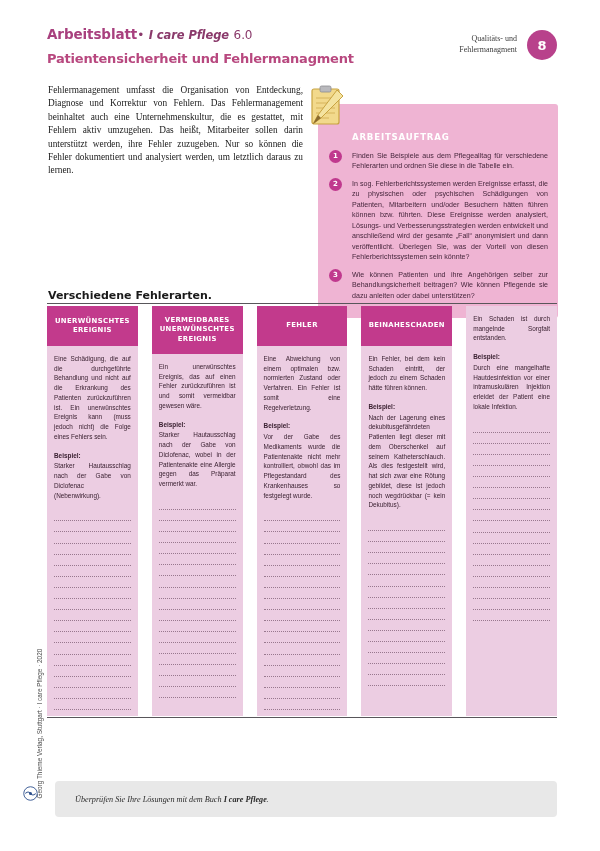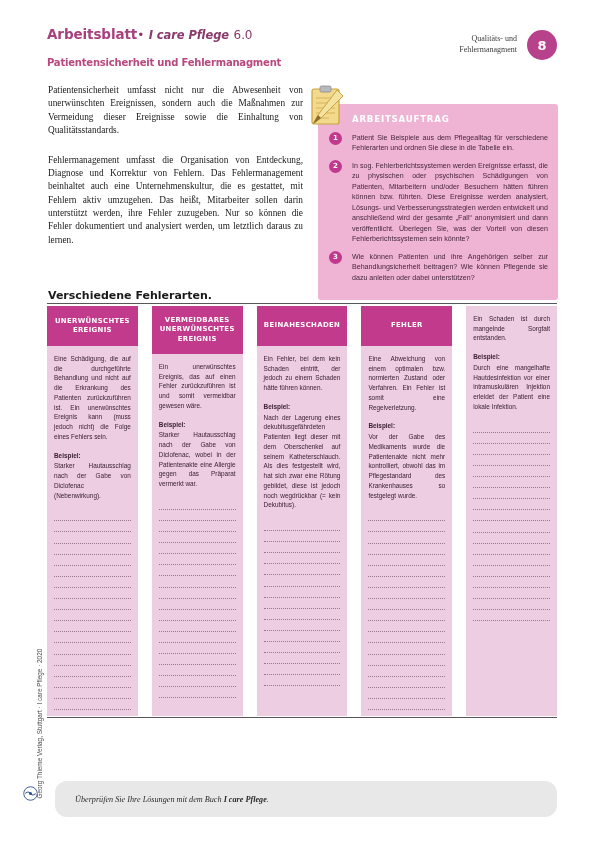--- a/index.html
+++ b/index.html
@@ -40,24 +40,24 @@
     font-size: 12px;
   }
   .title-line1 .ital {
     font-style: italic;
     font-weight: bold;
     color: #8a3a6b;
     font-size: 11.5px;
   }
   .title-line2 {
     font-family: "DejaVu Sans", sans-serif;
-    font-size: 10px;
+    font-size: 13px;
     font-weight: bold;
     color: #b8487f;
-    margin-top: 15px;
+    margin-top: 9px;
     letter-spacing: -0.2px;
   }
   .header-right {
     position: absolute;
     right: 0; top: 4px;
     display: flex;
     align-items: center;
     gap: 10px;
   }
   .chapter-name {
@@ -95,21 +95,21 @@
   .intro p + p { margin-top: 16px; }
 
   
   .task-panel {
     position: absolute;
     left: 318px; top: 104px;
     width: 240px;
     min-height: 172px;
     background: #efb4d3;
     border-radius: 3px;
-    padding: 10px 10px 10px 34px;
+    padding: 28px 10px 10px 34px;
   }
   .task-title {
     font-family: "DejaVu Sans", sans-serif;
     font-size: 8.6px;
     font-weight: bold;
     letter-spacing: 0.8px;
     color: #ffffff;
     margin-bottom: 9px;
   }
   .task-item {
@@ -218,21 +218,21 @@
     opacity: 0.85;
   }
 
   
   .footer-note {
     position: absolute;
     left: 55px; top: 781px;
     width: 502px;
     height: 36px;
     background: #e8e8e8;
-    border-radius: 12px;
+    border-radius: 4px;
     display: flex;
     align-items: center;
     padding-left: 20px;
   }
   .footer-note-text {
     font-family: "Liberation Serif", serif;
     font-size: 8.2px;
     font-style: italic;
     color: #2b2b2b;
   }
@@ -272,30 +272,29 @@
     <div class="header-right">
       <div class="chapter-name">
         <div>Qualitäts- und</div>
         <div>Fehlermanagment</div>
       </div>
       <div class="chapter-circle">8</div>
     </div>
   </div>
 
   <div class="intro">
-    <p>Patientensicherheit umfasst nicht nur die Abwesenheit von unerwünschten Ereignissen, sondern auch die Maßnahmen zur Vermeidung dieser Ereignisse sowie die Einhaltung von Qualitätsstandards.</p>
     <p>Fehlermanagement umfasst die Organisation von Entdeckung, Diagnose und Korrektur von Fehlern. Das Fehlermanagement beinhaltet auch eine Unternehmenskultur, die es gestattet, mit Fehlern aktiv umzugehen. Das heißt, Mitarbeiter sollen darin unterstützt werden, ihre Fehler zuzugeben. Nur so können die Fehler dokumentiert und analysiert werden, um letztlich daraus zu lernen.</p>
   </div>
 
   <div class="task-panel">
     <div class="task-title">ARBEITSAUFTRAG</div>
 
     <div class="task-item">
       <span class="task-num">1</span>
-      <span>Patient Sie Beispiele aus dem Pflegealltag für verschiedene Fehlerarten und ordnen Sie diese in die Tabelle ein.</span>
+      <span>Finden Sie Beispiele aus dem Pflegealltag für verschiedene Fehlerarten und ordnen Sie diese in die Tabelle ein.</span>
     </div>
 
     <div class="task-item">
       <span class="task-num">2</span>
       <span>In sog. Fehlerberichtssystemen werden Ereignisse erfasst, die zu physischen oder psychischen Schädigungen von Patienten, Mitarbeitern und/oder Besuchern hätten führen können bzw. führten. Diese Ereignisse werden analysiert, Lösungs- und Verbesserungsstrategien werden entwickelt und anschließend wird der gesamte „Fall“ anonymisiert und dann veröffentlicht. Überlegen Sie, was der Vorteil von diesen Fehlerberichtssystemen sein könnte?</span>
     </div>
 
     <div class="task-item">
       <span class="task-num">3</span>
       <span>Wie können Patienten und ihre Angehörigen selber zur Behandlungsicherheit beitragen? Wie können Pflegende sie dazu anleiten oder dabei unterstützen?</span>
@@ -371,20 +370,49 @@
               <div class="dline"></div>
               <div class="dline"></div>
               <div class="dline"></div>
               <div class="dline"></div>
               <div class="dline"></div>
             </div>
         </div>
       </div>
 
       <div class="col">
+        <div class="col-head">FEHLER</div>
+        <div class="col-body">
+          <p class="para">Eine Abweichung von einem optimalen bzw. normierten Zustand oder Verfahren. Ein Fehler ist somit eine Regelverletzung.</p>
+          <p class="label">Beispiel:</p>
+          <p class="example">Vor der Gabe des Medikaments wurde die Patientenakte nicht mehr kontrolliert, obwohl das im Pflegestandard des Krankenhauses so festgelegt wurde.</p>
+          <div class="lines">
+              <div class="dline"></div>
+              <div class="dline"></div>
+              <div class="dline"></div>
+              <div class="dline"></div>
+              <div class="dline"></div>
+              <div class="dline"></div>
+              <div class="dline"></div>
+              <div class="dline"></div>
+              <div class="dline"></div>
+              <div class="dline"></div>
+              <div class="dline"></div>
+              <div class="dline"></div>
+              <div class="dline"></div>
+              <div class="dline"></div>
+              <div class="dline"></div>
+              <div class="dline"></div>
+              <div class="dline"></div>
+              <div class="dline"></div>
+            </div>
+        </div>
+      </div>
+
+      <div class="col">
         <div class="col-head">BEINAHESCHADEN</div>
         <div class="col-body">
           <p class="para">Ein Fehler, bei dem kein Schaden eintritt, der jedoch zu einem Schaden hätte führen können.</p>
           <p class="label">Beispiel:</p>
           <p class="example">Nach der Lagerung eines dekubitusgefährdeten Patienten liegt dieser mit dem Oberschenkel auf seinem Katheterschlauch. Als dies festgestellt wird, hat sich zwar eine Rötung gebildet, diese ist jedoch noch wegdrückbar (= kein Dekubitus).</p>
           <div class="lines">
               <div class="dline"></div>
               <div class="dline"></div>
               <div class="dline"></div>
               <div class="dline"></div>
@@ -397,49 +425,20 @@
               <div class="dline"></div>
               <div class="dline"></div>
               <div class="dline"></div>
               <div class="dline"></div>
               <div class="dline"></div>
             </div>
         </div>
       </div>
 
       <div class="col">
-        <div class="col-head">FEHLER</div>
-        <div class="col-body">
-          <p class="para">Eine Abweichung von einem optimalen bzw. normierten Zustand oder Verfahren. Ein Fehler ist somit eine Regelverletzung.</p>
-          <p class="label">Beispiel:</p>
-          <p class="example">Vor der Gabe des Medikaments wurde die Patientenakte nicht mehr kontrolliert, obwohl das im Pflegestandard des Krankenhauses so festgelegt wurde.</p>
-          <div class="lines">
-              <div class="dline"></div>
-              <div class="dline"></div>
-              <div class="dline"></div>
-              <div class="dline"></div>
-              <div class="dline"></div>
-              <div class="dline"></div>
-              <div class="dline"></div>
-              <div class="dline"></div>
-              <div class="dline"></div>
-              <div class="dline"></div>
-              <div class="dline"></div>
-              <div class="dline"></div>
-              <div class="dline"></div>
-              <div class="dline"></div>
-              <div class="dline"></div>
-              <div class="dline"></div>
-              <div class="dline"></div>
-              <div class="dline"></div>
-            </div>
-        </div>
-      </div>
-
-      <div class="col">
         <div class="col-body">
           <p class="para">Ein Schaden ist durch mangelnde Sorgfalt entstanden.</p>
           <p class="label">Beispiel:</p>
           <p class="example">Durch eine mangelhafte Hautdesinfektion vor einer intramuskulären Injektion erleidet der Patient eine lokale Infektion.</p>
           <div class="lines">
               <div class="dline"></div>
               <div class="dline"></div>
               <div class="dline"></div>
               <div class="dline"></div>
               <div class="dline"></div>

